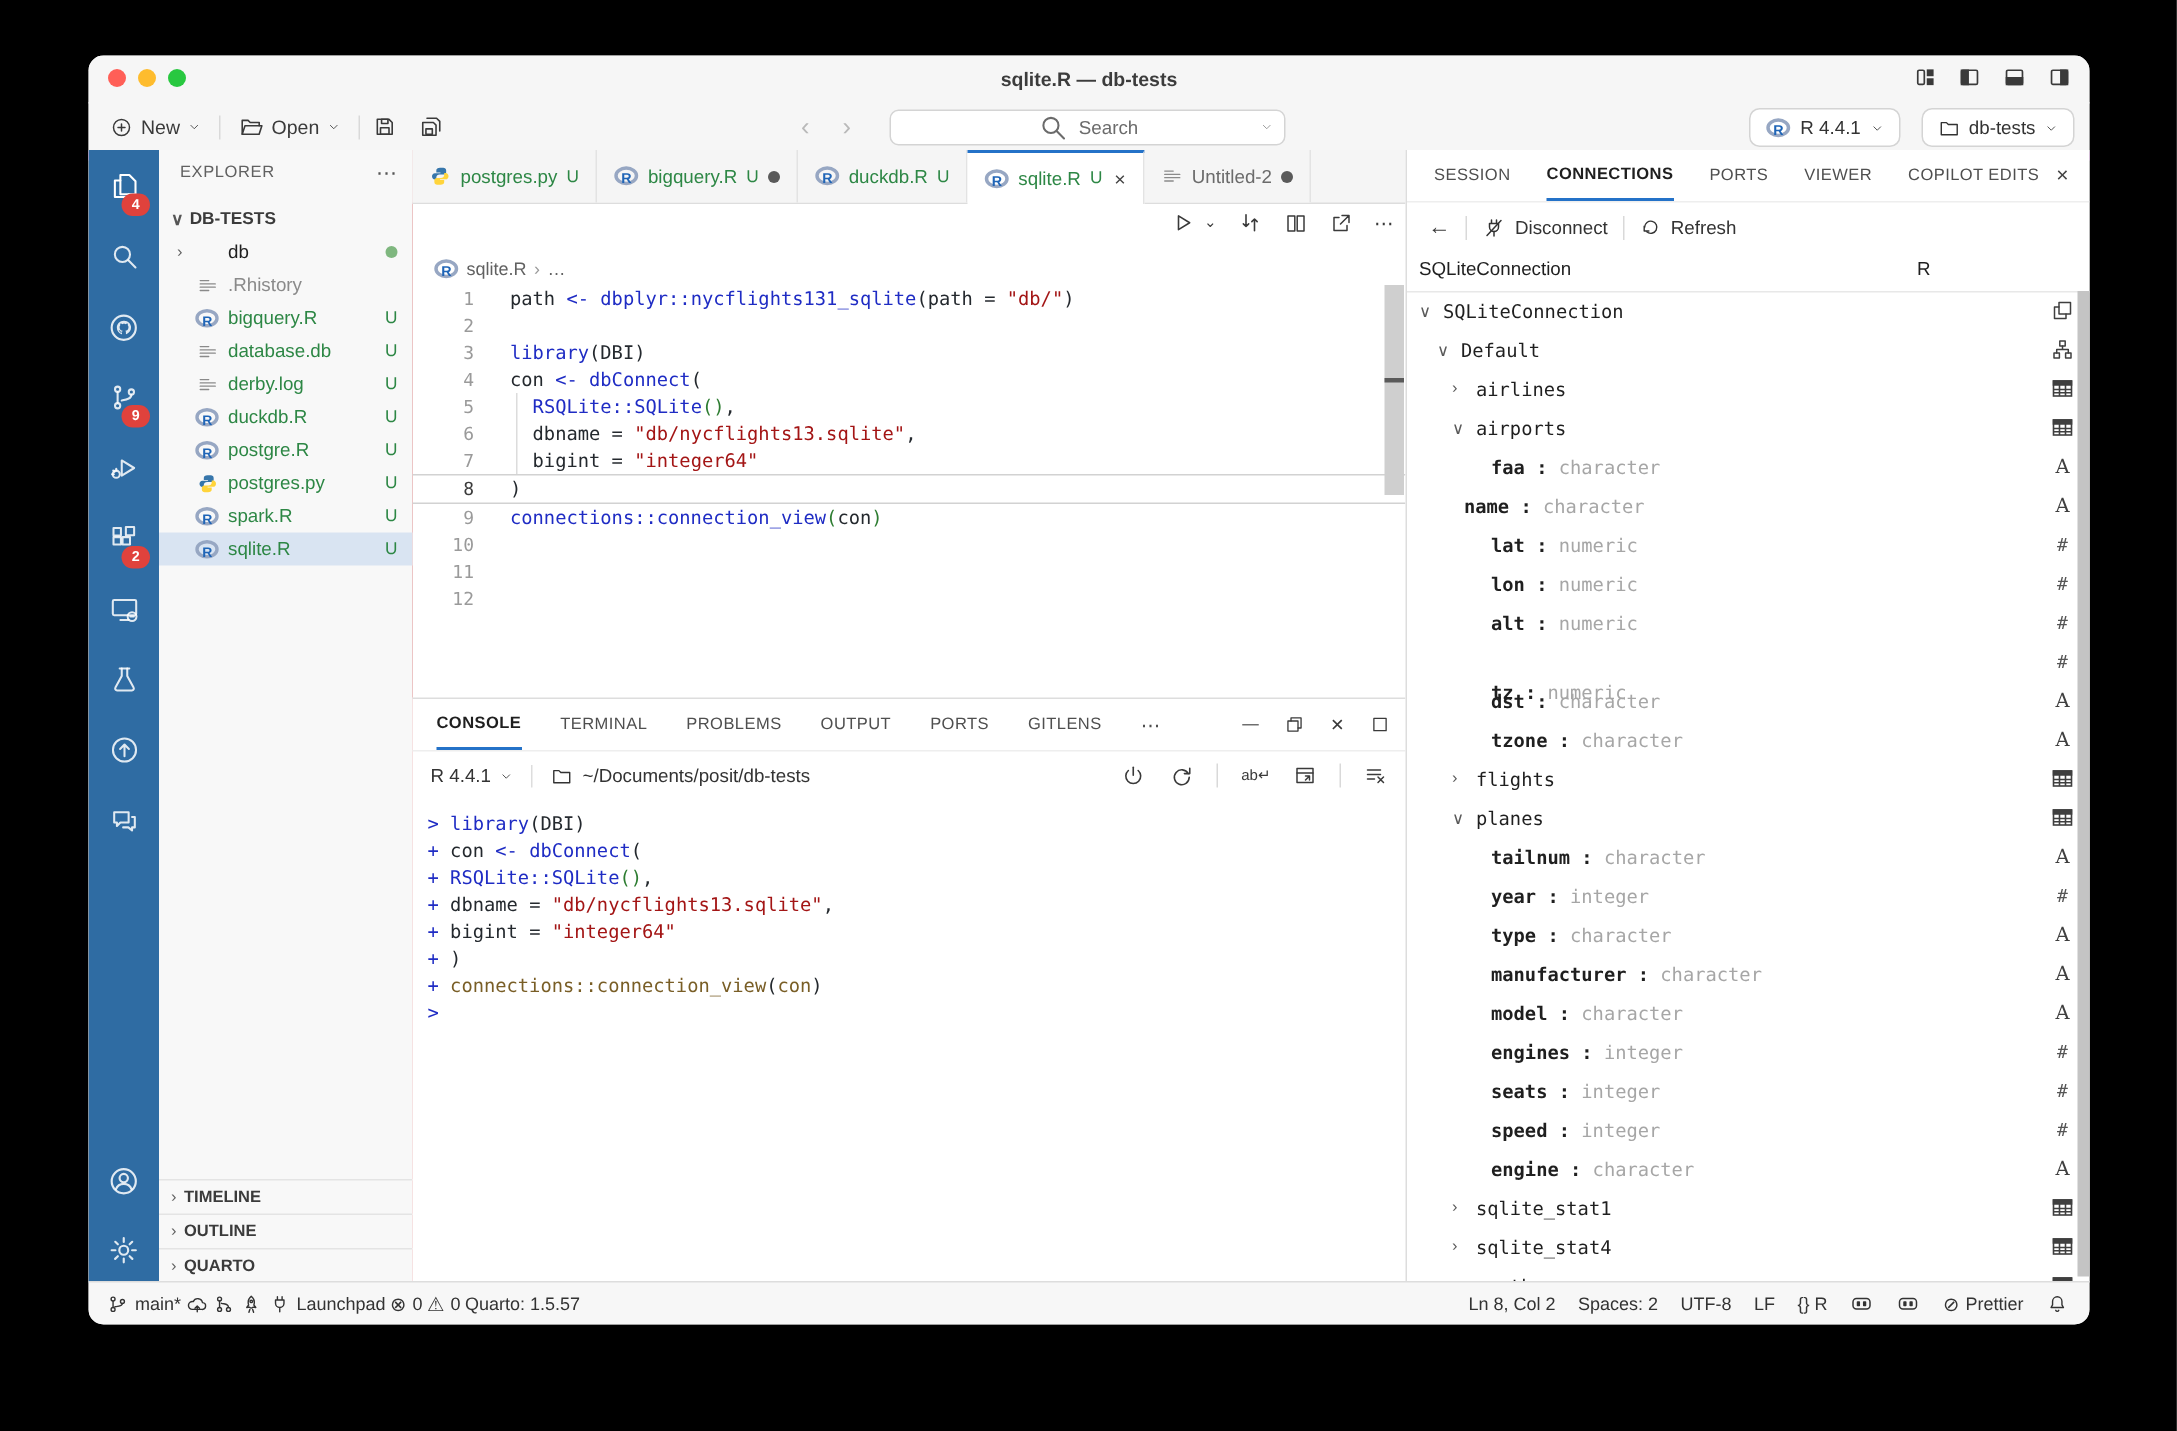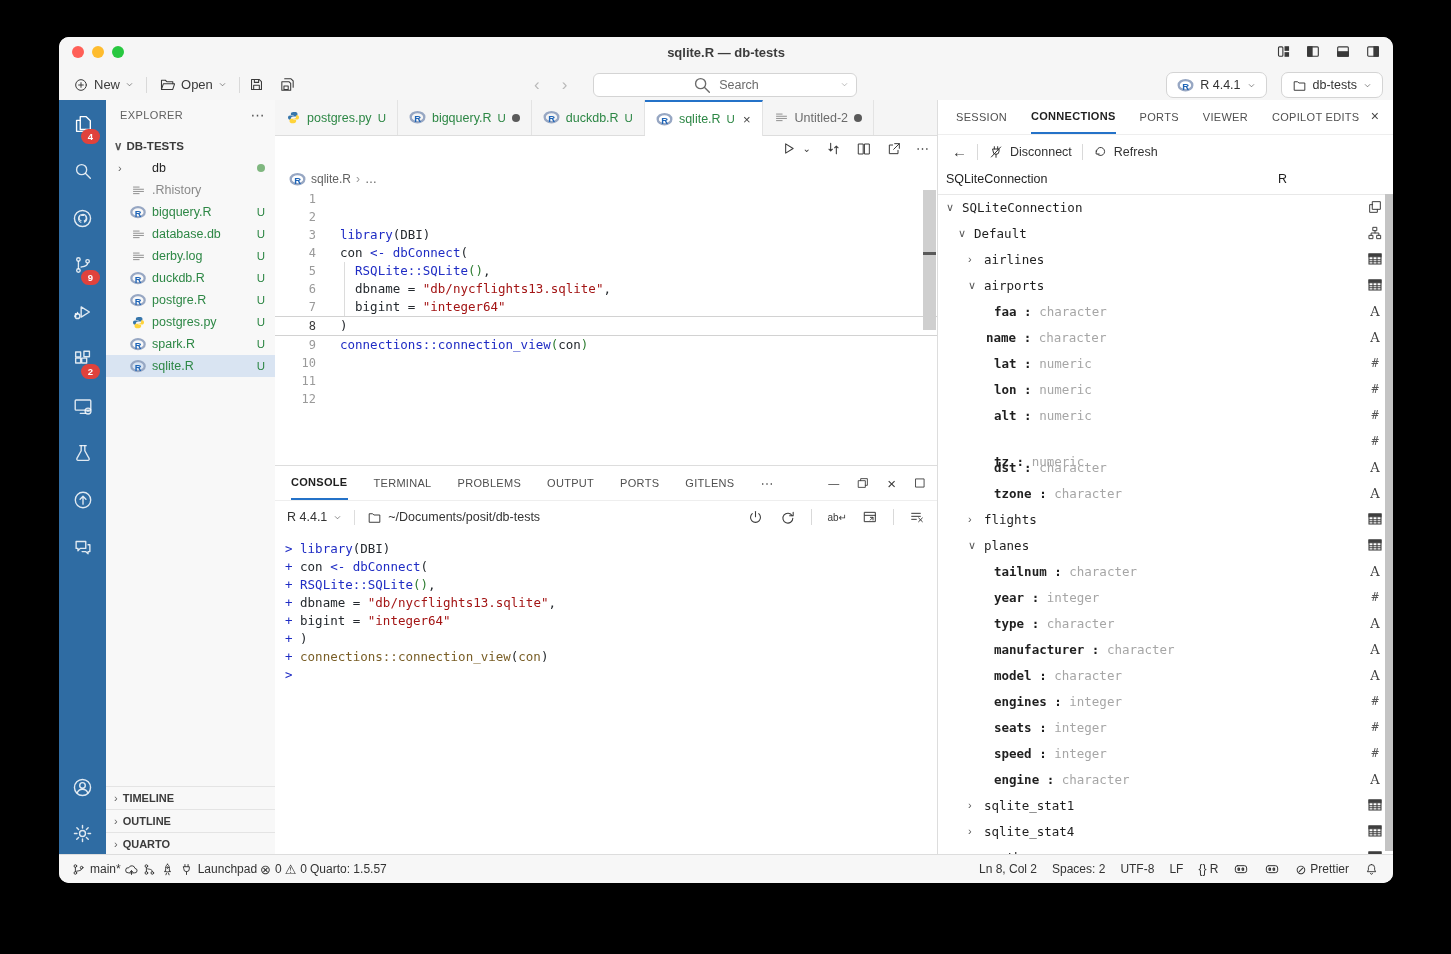--- a/index.html
+++ b/index.html
@@ -613,20 +613,21 @@
                 </svg>
               </span>
             </span>
           <span>sqlite.R</span>
           <span style="color:#9a9a9a">›</span>
           <span>…</span>
         </div>
         <div class="code" id="code">
             <div class="cline">
               <span class="ln">1</span>
+              <pre><span class="c-d">path </span><span class="c-b">&lt;- </span><span class="c-b">dbplyr::nycflights131_sqlite</span><span class="c-d">(path </span><span class="c-d">= </span><span class="c-s">"db/"</span><span class="c-d">)</span></pre>
             </div>
             <div class="cline">
               <span class="ln">2</span>
               <pre></pre>
             </div>
             <div class="cline">
               <span class="ln">3</span>
               <pre><span class="c-b">library</span><span class="c-d">(DBI)</span></pre>
             </div>
             <div class="cline">
@@ -846,21 +847,21 @@
                 </svg>
               </span>
             </div>
             <div class="trow">
               <span class="lbl" style="left: 56px;"><span class="fname">faa</span><span class="fname"> : </span><span class="ftype">character</span></span>
               <span class="ric">
                 <span class="tA">A</span>
               </span>
             </div>
             <div class="trow">
-              <span class="lbl" style="left: 48px;"><span class="fname">name</span><span class="fname"> : </span><span class="ftype">character</span></span>
+              <span class="lbl" style="left: 38px;"><span class="fname">name</span><span class="fname"> : </span><span class="ftype">character</span></span>
               <span class="ric">
                 <span class="tA">A</span>
               </span>
             </div>
             <div class="trow">
               <span class="lbl" style="left: 56px;"><span class="fname">lat</span><span class="fname"> : </span><span class="ftype">numeric</span></span>
               <span class="ric">
                 <span class="tH">#</span>
               </span>
             </div>

